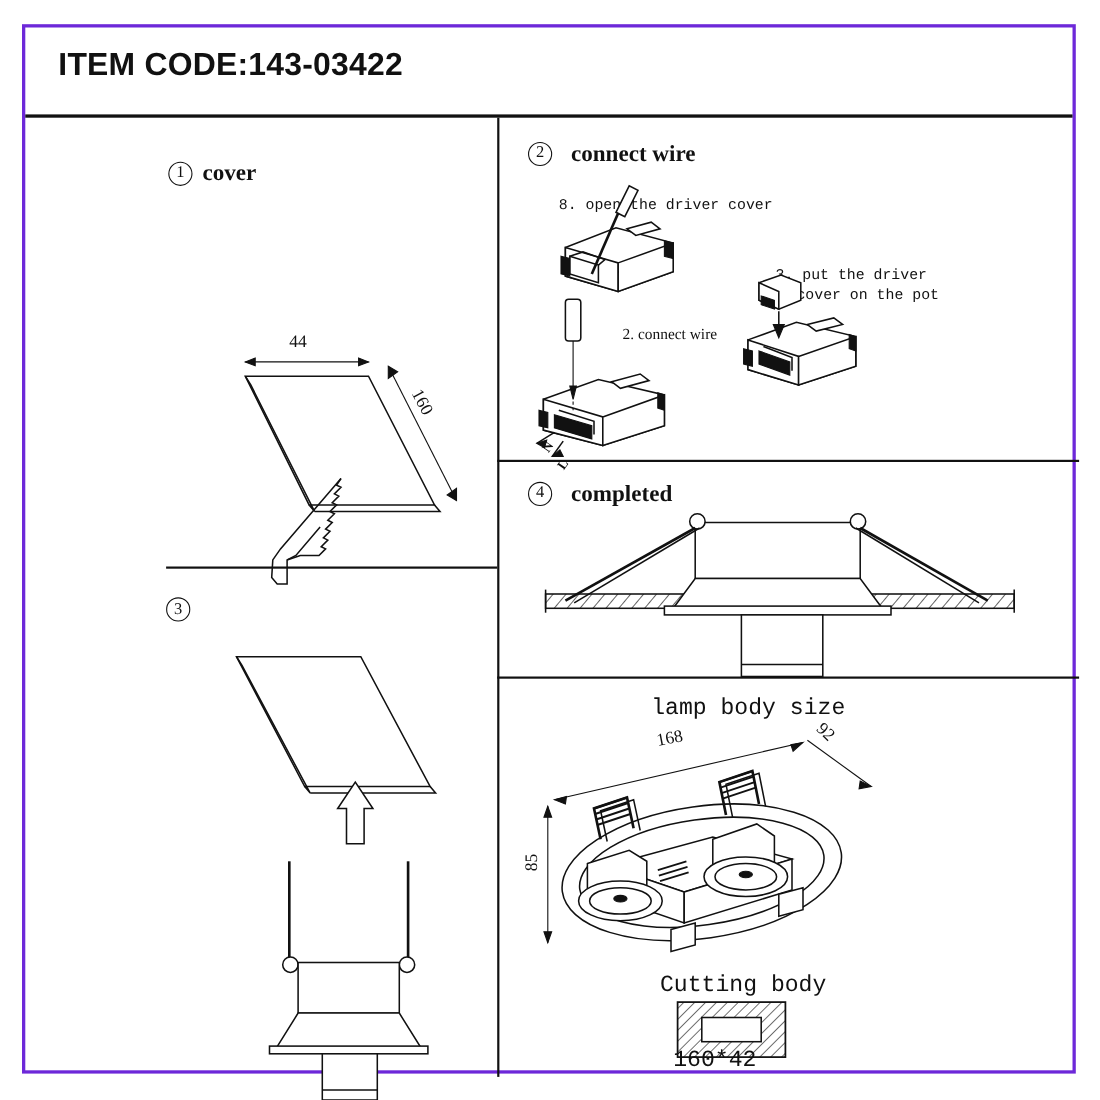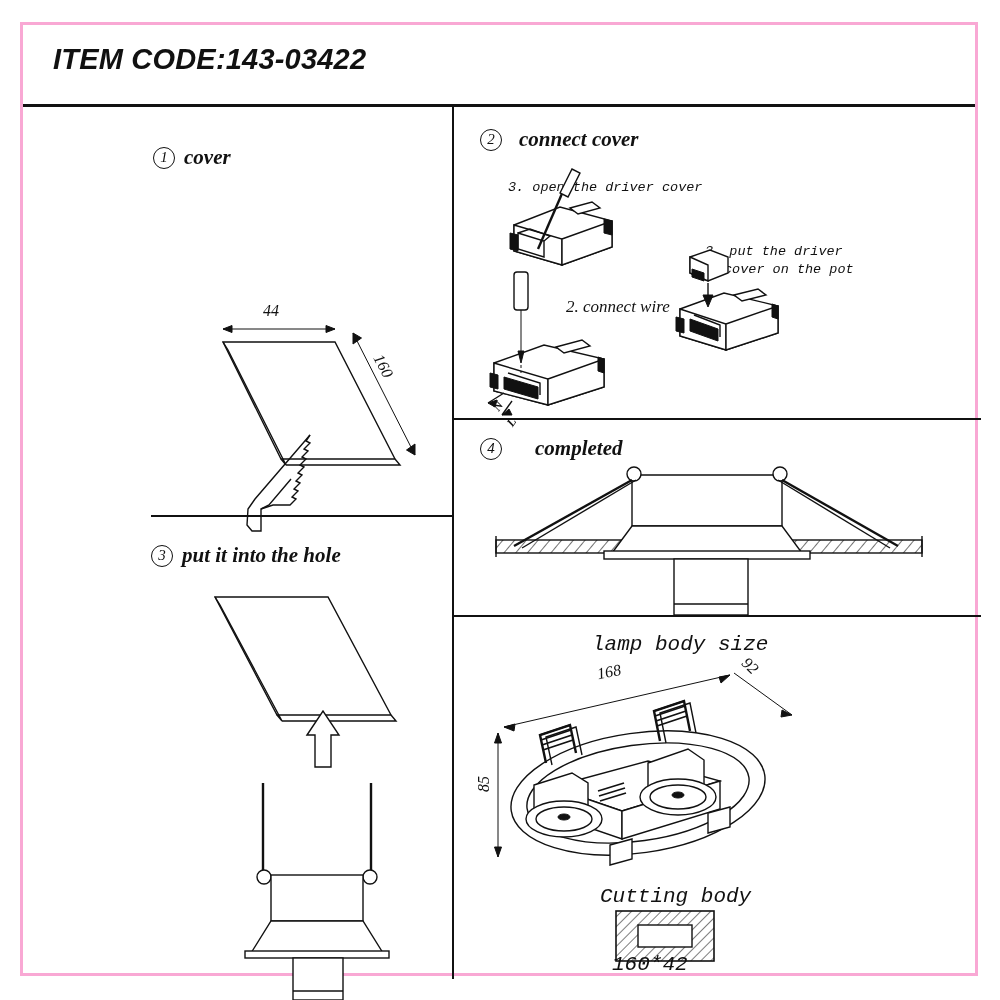--- a/index.html
+++ b/index.html
@@ -14,23 +14,22 @@
     font-family: "Liberation Serif", serif;
     color: #111111;
     overflow: hidden;
   }
   #sheet {
     position: absolute;
     left: 20px;
     top: 22px;
     width: 958px;
     height: 954px;
-    border: 3px solid #f9a8d4;
+    border: 3px solid #6d28d9;
     box-sizing: border-box;
-    font-style: italic;
   }
   
   #title-bar {
     position: absolute;
     left: 0; top: 0;
     width: 100%;
     height: 82px;
     border-bottom: 3px solid #111111;
     box-sizing: border-box;
   }
@@ -90,21 +89,21 @@
     line-height: 1;
     box-sizing: border-box;
   }
   .sub-label {
     position: absolute;
     font-family: "Liberation Mono", monospace;
     font-size: 13.5px;
     white-space: pre;
     line-height: 1.35;
   }
-  .sub-label.serif { font-family: "Liberation Serif", serif; font-size: 17px; }
+  .sub-label.serif { font-family: "Liberation Serif", serif; font-size: 14px; }
   .caption {
     position: absolute;
     font-family: "Liberation Mono", monospace;
     font-size: 21px;
     white-space: nowrap;
   }
   .dim-label {
     position: absolute;
     font-family: "Liberation Serif", serif;
     font-size: 16px;
@@ -160,24 +159,24 @@
       <path class="ln" d="M287,328 L232,392 L225,402 L224,418 L229,424 L238,424 L238,402 L246,398 L268,372"></path>
 
       <path class="ln" d="M287,328 L283,334 L287,336 L281,342 L285,344 L279,350 L283,352 L277,358 L281,360 L275,366 L279,368 L273,374 L277,376 L271,382 L275,384 L269,390 L273,392 L267,398 L250,398 L238,402"></path>
     </svg>
   </div>
 
   <div class="panel" id="panel-wire">
 
     <div class="step-head" style="left:28px; top:20px;">
       <span class="step-num">2</span>
-      <span style="margin-left:8px">connect cover</span>
+      <span style="margin-left:8px">connect wire</span>
     </div>
 
-    <div class="sub-label" style="left:56px; top:72px;">3. open the driver cover</div>
+    <div class="sub-label" style="left:56px; top:72px;">8. open the driver cover</div>
     <div class="sub-label serif" style="left:114px; top:189px;">2. connect wire</div>
     <div class="sub-label" style="left:253px; top:136px;">3. put the driver</div>
     <div class="sub-label" style="left:272px; top:154px;">cover on the pot</div>
 
     <div class="dim-label" style="left:42px; top:292px; font-size:12px; font-weight:700; transform:rotate(-55deg);">N</div>
     <div class="dim-label" style="left:56px; top:308px; font-size:12px; font-weight:700; transform:rotate(-55deg);">L</div>
 
     <svg width="529" height="311">
 
       <g>
@@ -234,21 +233,21 @@
 
         <line class="ln" x1="256" y1="176" x2="256" y2="194"></line>
         <polygon class="fill-k" points="251,188 261,188 256,200"></polygon>
       </g>
     </svg>
   </div>
 
   <div class="panel" id="panel-complete">
     <div class="step-head" style="left:28px; top:18px;">
       <span class="step-num">4</span>
-      <span style="margin-left:24px">completed</span>
+      <span style="margin-left:8px">completed</span>
     </div>
 
     <svg width="529" height="197">
       <defs>
         <pattern id="hatch-ceiling" width="9" height="9" patternUnits="userSpaceOnUse" patternTransform="rotate(40)">
           <line x1="0" y1="0" x2="0" y2="9" stroke="#111111" stroke-width="1.2"></line>
         </pattern>
       </defs>
 
       <rect x="44" y="122" width="136" height="13" fill="url(#hatch-ceiling)" stroke="#111111" stroke-width="1.4"></rect>
@@ -270,21 +269,20 @@
 
       <circle class="fill-w" cx="328" cy="56" r="7"></circle>
       <path class="ln-b" d="M330,62 L446,128"></path>
       <path class="ln" d="M326,62 L438,130"></path>
     </svg>
   </div>
 
   <div class="panel" id="panel-hole">
     <div class="step-head" style="left:128px; top:28px;">
       <span class="step-num">3</span>
-      <span>put it into the hole</span>
     </div>
 
     <svg width="429" height="464">
 
       <polygon class="fill-w" points="192,82 305,82 368,200 254,200"></polygon>
       <path class="ln" d="M192,82 L197,90 L259,206 L254,200"></path>
       <path class="ln" d="M259,206 L373,206 L368,200"></path>
 
       <polygon class="fill-w" points="284,220 300,196 316,220 308,220 308,252 292,252 292,220"></polygon>
 

